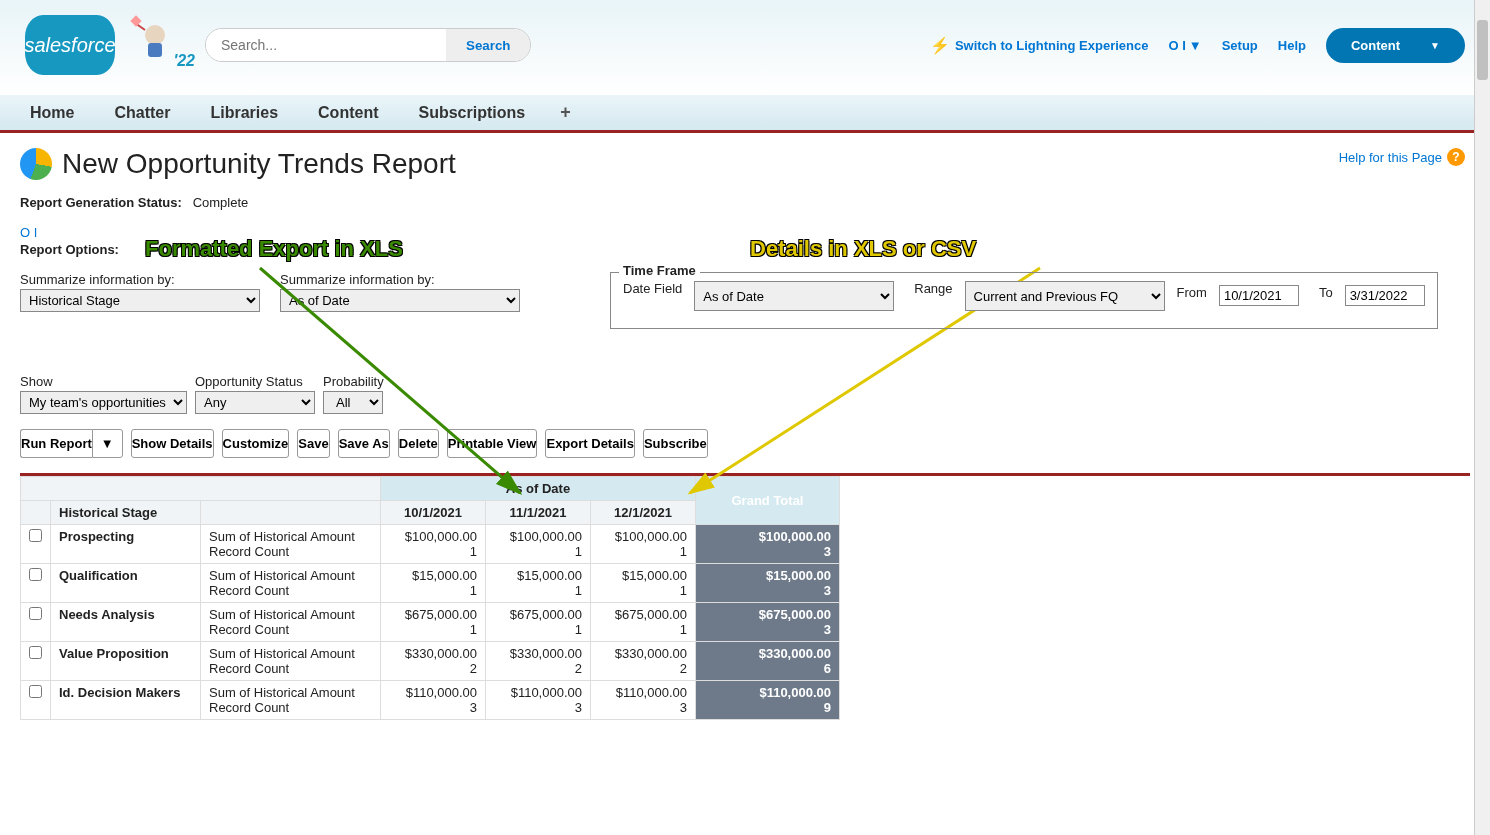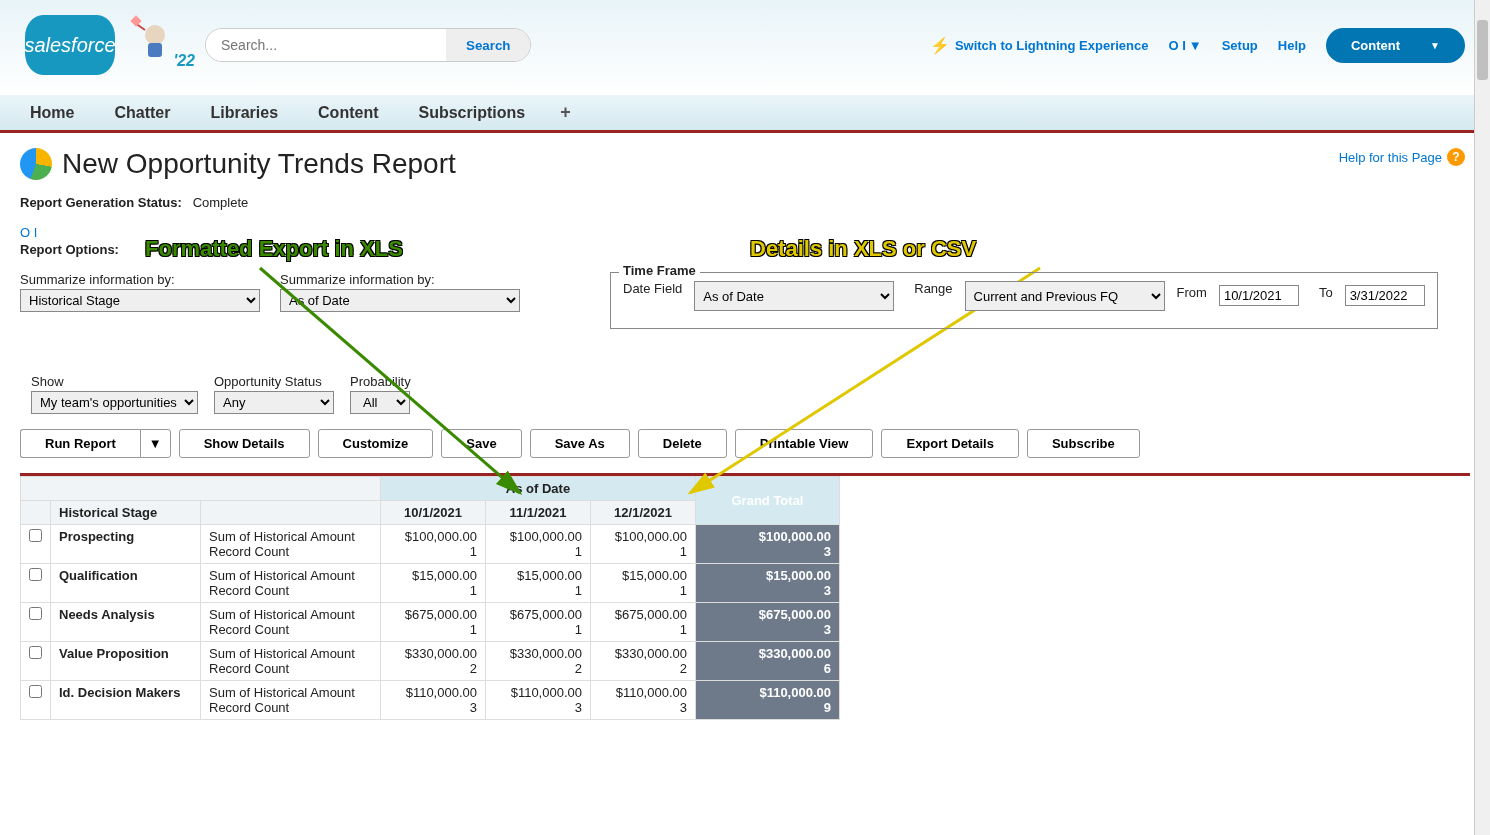--- a/index.html
+++ b/index.html
@@ -49,25 +49,25 @@
 .filters-row { display: flex; gap: 20px; margin-top: 15px; align-items: flex-start; }
 .filter-col { display: flex; flex-direction: column; gap: 2px; }
 .filter-label { font-size: 13px; }
 .filter-select { border: 1px solid #888; padding: 2px 4px; font-size: 13px; background: #efefef; }
 .timeframe-box { border: 1px solid #888; padding: 8px 12px 12px; position: relative; margin-left: 70px; }
 .timeframe-legend { position: absolute; top: -10px; left: 8px; background: #fff; padding: 0 4px; font-weight: bold; font-size: 13px; }
 .tf-row { display: flex; gap: 20px; margin-bottom: 5px; }
 .tf-col { display: flex; flex-direction: row; gap: 12px; }
 .tf-input { border: 1px solid #888; padding: 2px 4px; font-size: 13px; width: 80px; }
 
-.filters-row2 { display: flex; gap: 16px; margin-top: 45px; margin-left: 11px; }
+.filters-row2 { display: flex; gap: 8px; margin-top: 45px; }
 
 
 .btn-row { display: flex; gap: 8px; margin-top: 15px; }
-.btn { border: 1px solid #999; background: #fff; padding: 6px 24px; font-size: 13px; font-weight: bold; cursor: pointer; border-radius: 3px; }
+.btn { border: 1px solid #999; background: #fff; padding: 6px 0; font-size: 13px; font-weight: bold; cursor: pointer; border-radius: 3px; }
 .btn-group { display: flex; }
 .btn-group .btn:first-child { border-radius: 3px 0 0 3px; border-right: none; }
 .btn-group .btn:last-child { border-radius: 0 3px 3px 0; padding: 6px 8px; }
 
 
 .report-table-wrap { margin-top: 15px; border-top: 3px solid #992222; }
 .report-table { border-collapse: collapse; width: 820px; }
 .report-table th, .report-table td { border: 1px solid #ddd; padding: 4px 8px; font-size: 13px; }
 .report-table thead tr:first-child th { background: #d5e9f0; text-align: center; font-weight: bold; }
 .report-table thead tr:nth-child(2) th { background: #f0f4f6; text-align: center; font-weight: bold; }

